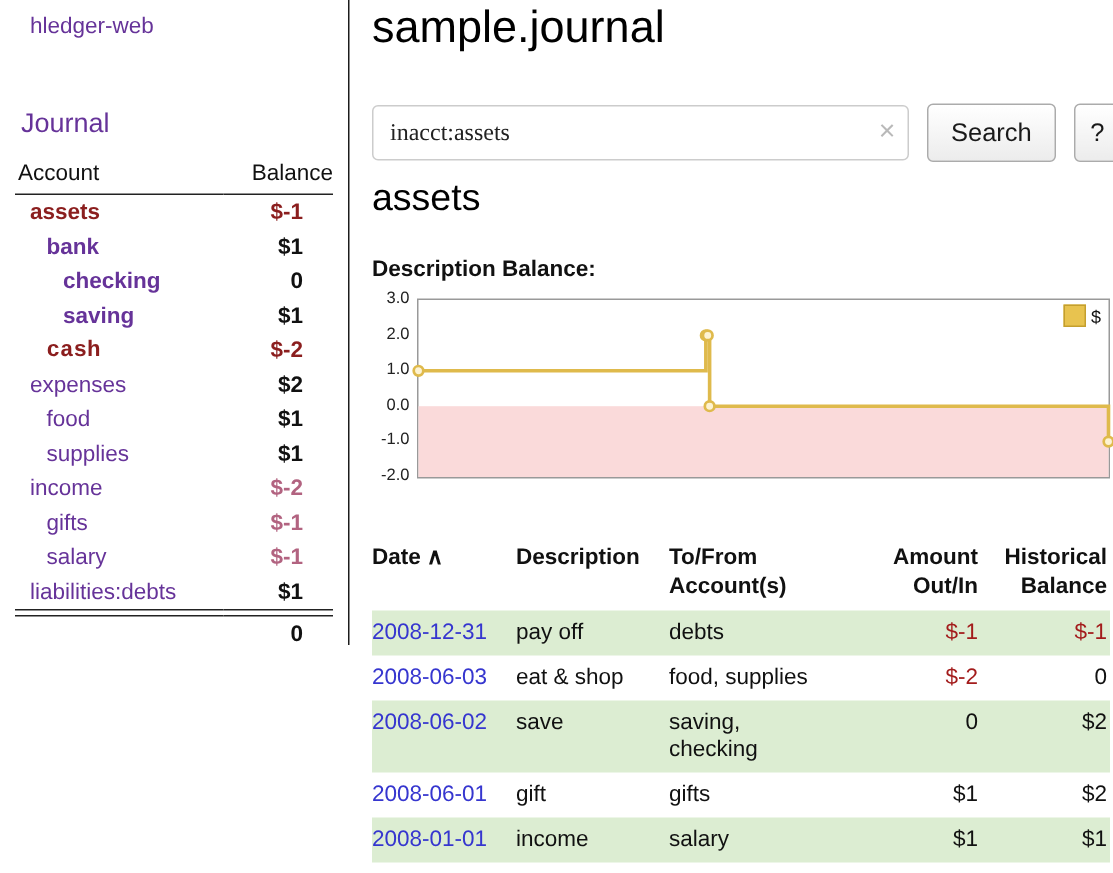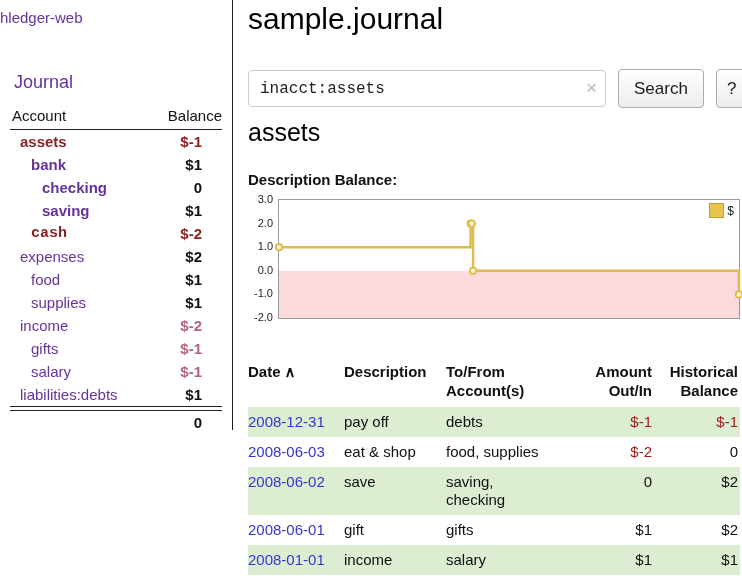--- a/index.html
+++ b/index.html
@@ -11,21 +11,21 @@
   .c-purple  { color:#663399; }
   .c-darkred { color:#8b1e1e; }
   .c-rose    { color:#b26380; }
   .c-black   { color:#111111; }
   .c-red     { color:#a31c1c; }
   .bold      { font-weight:bold; }
 
   
   .sidebar { position:absolute; left:0; top:0; width:232px; height:582px; }
   .divider { position:absolute; left:232px; top:0; width:1px; height:430px; background:#1c1c1c; }
-  .app-title   { position:absolute; left:0; top:9px;  font-size:15px; color:#663399; }
+  .app-title   { position:absolute; left:20px; top:9px;  font-size:15px; color:#663399; }
   .journal-link{ position:absolute; left:14px; top:72px; font-size:18px; color:#663399; }
 
   table.accounts { position:absolute; left:10px; top:104px; width:212px;
     border-collapse:collapse; font-size:15px; }
   table.accounts th { font-weight:normal; text-align:left; padding:3px 0 5px 2px;
     border-bottom:1px solid #222; }
   table.accounts th.bal-h { text-align:right; padding-right:0; }
   table.accounts td { padding:3px 0; line-height:17px; }
   table.accounts td.bal { text-align:right; font-weight:bold; padding-right:20px; }
   table.accounts tr.rule td { border-bottom:1px solid #222; height:3px; padding:0; }
@@ -33,21 +33,21 @@
   table.accounts td.total { font-weight:bold; }
 
   
   .page-title { position:absolute; left:248px; top:2px; margin:0;
     font-size:30px; font-weight:normal; color:#000; }
 
   .search-row { position:absolute; left:248px; top:69px; display:flex; gap:12px; align-items:center; }
   .search-box { position:relative; width:358px; }
   .search-box input { width:100%; height:37px; box-sizing:border-box; border:1px solid #ccc;
     border-radius:4px; font-size:16px; padding:0 28px 0 11px; color:#222;
-    font-family:Liberation Mono, monospace; outline:none; }
+    font-family:Liberation Serif, serif; outline:none; }
   .search-clear { position:absolute; right:9px; top:7px; color:#b9b9b9; font-size:19px; }
   .btn { height:39px; padding:0 15px; font-size:17px; color:#1a1a1a;
     border:1px solid #ababab; border-radius:4px;
     background:linear-gradient(#ffffff,#ececec); font-family:"Liberation Sans", sans-serif; }
   .btn.help { padding:0 10px; }
 
   .account-heading { position:absolute; left:248px; top:118px; margin:0;
     font-size:25px; font-weight:normal; color:#000; }
   .chart-title { position:absolute; left:248px; top:171px; font-size:15px; font-weight:bold; }
 

